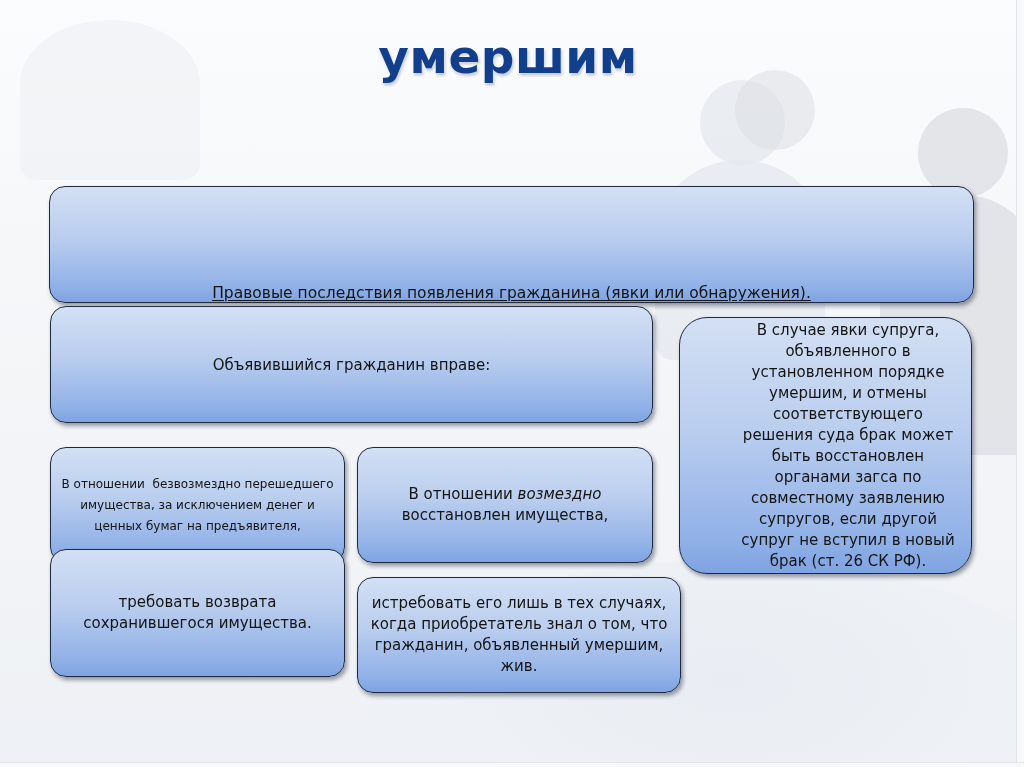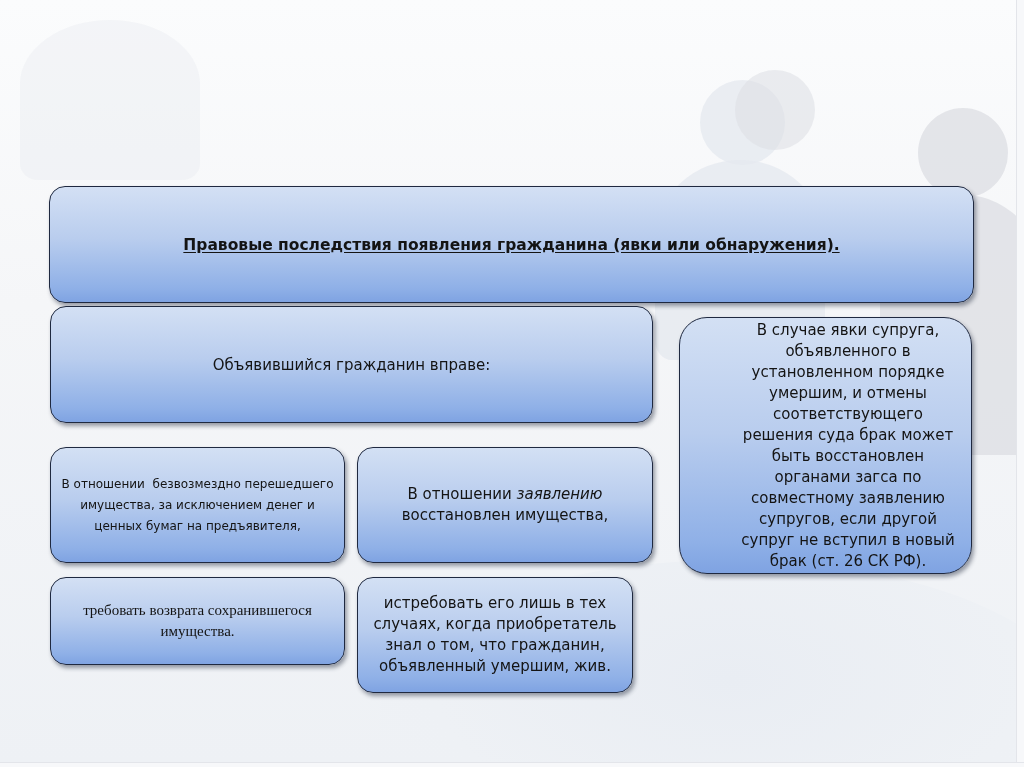--- a/index.html
+++ b/index.html
@@ -94,22 +94,23 @@
     font-family: "DejaVu Sans", "Liberation Sans", sans-serif;
   }
   .box .txt {
     display: block;
     padding: 0 10px;
   }
 
   .box-header {
     left: 49px; top: 186px;
     width: 925px; height: 117px;
-    font-weight: bold;
+    font-weight: normal;
     font-size: 15.5px;
+    align-items: flex-end;
   }
   .box-header .txt {
     text-decoration: underline;
     text-underline-offset: 2px;
   }
 
   .box-rights {
     left: 50px; top: 306px;
     width: 603px; height: 117px;
     font-size: 15px;
@@ -121,29 +122,28 @@
     font-size: 12px;
     line-height: 21px;
   }
   .box-paid {
     left: 357px; top: 447px;
     width: 296px; height: 116px;
     font-size: 15px;
     line-height: 21px;
   }
   .box-return {
-    left: 50px; top: 577px;
-    width: 295px; height: 88px;
-    font-size: 15px;
-    line-height: 21px;
-    font-family: Liberation Serif, serif;
+    left: 50px; top: 549px;
+    width: 295px; height: 128px;
+    font-size: 15px;
+    line-height: 21px;
   }
   .box-reclaim {
     left: 357px; top: 577px;
-    width: 276px; height: 116px;
+    width: 324px; height: 116px;
     font-size: 15px;
     line-height: 21px;
     align-items: center;
   }
   .box-marriage {
     left: 679px; top: 317px;
     width: 293px; height: 257px;
     border-radius: 28px;
     font-size: 15px;
     line-height: 21px;
@@ -163,36 +163,37 @@
 
   <div class="silhouette sil-head sil-light" style="left:700px; top:80px; width:85px; height:85px;"></div>
   <div class="silhouette sil-body sil-light" style="left:655px; top:160px; width:170px; height:200px;"></div>
   <div class="silhouette sil-head" style="left:735px; top:70px; width:80px; height:80px; opacity:0.55;"></div>
   <div class="silhouette sil-head" style="left:918px; top:108px; width:90px; height:90px;"></div>
   <div class="silhouette sil-body" style="left:880px; top:195px; width:170px; height:260px;"></div>
   <div class="silhouette sil-body sil-light" style="left:20px; top:20px; width:180px; height:160px; opacity:0.35;"></div>
   <div class="ground"></div>
 
   <h1 class="title" style="margin:0;">
+    <span class="line">умершим</span>
   </h1>
 
   <div class="box box-header">
     <span class="txt">Правовые последствия появления гражданина (явки или обнаружения).</span>
   </div>
 
   <div class="box box-rights">
     <span class="txt">Объявившийся гражданин вправе:</span>
   </div>
 
   <div class="box box-free">
     <span class="txt" style="white-space:pre-wrap;">В отношении  безвозмездно перешедшего имущества, за исключением денег и ценных бумаг на предъявителя,</span>
   </div>
 
   <div class="box box-paid">
-    <span class="txt"><span style="white-space:pre-wrap;">В отношении </span><em>заявлению</em><br><span> восстановлен имущества,</span></span>
+    <span class="txt"><span style="white-space:pre-wrap;">В отношении </span><em>возмездно</em><br><span> восстановлен имущества,</span></span>
   </div>
 
   <div class="box box-return">
     <span class="txt" style="padding:0 22px;">требовать возврата сохранившегося имущества.</span>
   </div>
 
   <div class="box box-reclaim">
     <span class="txt">истребовать его лишь в тех случаях, когда приобретатель знал о том, что гражданин, объявленный умершим, жив.</span>
   </div>
 

